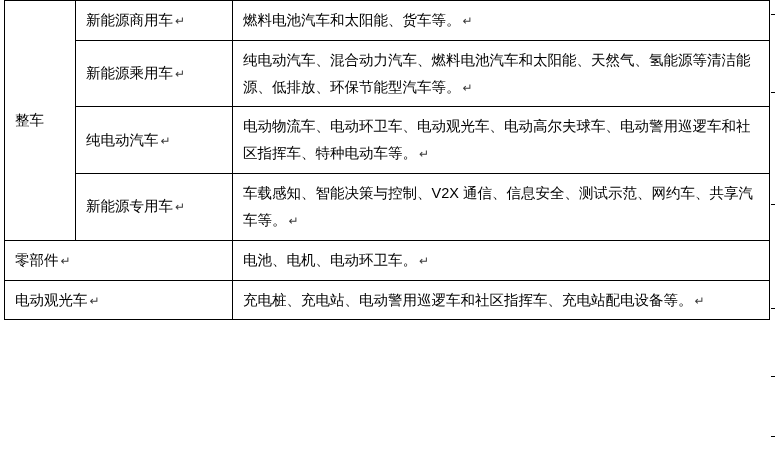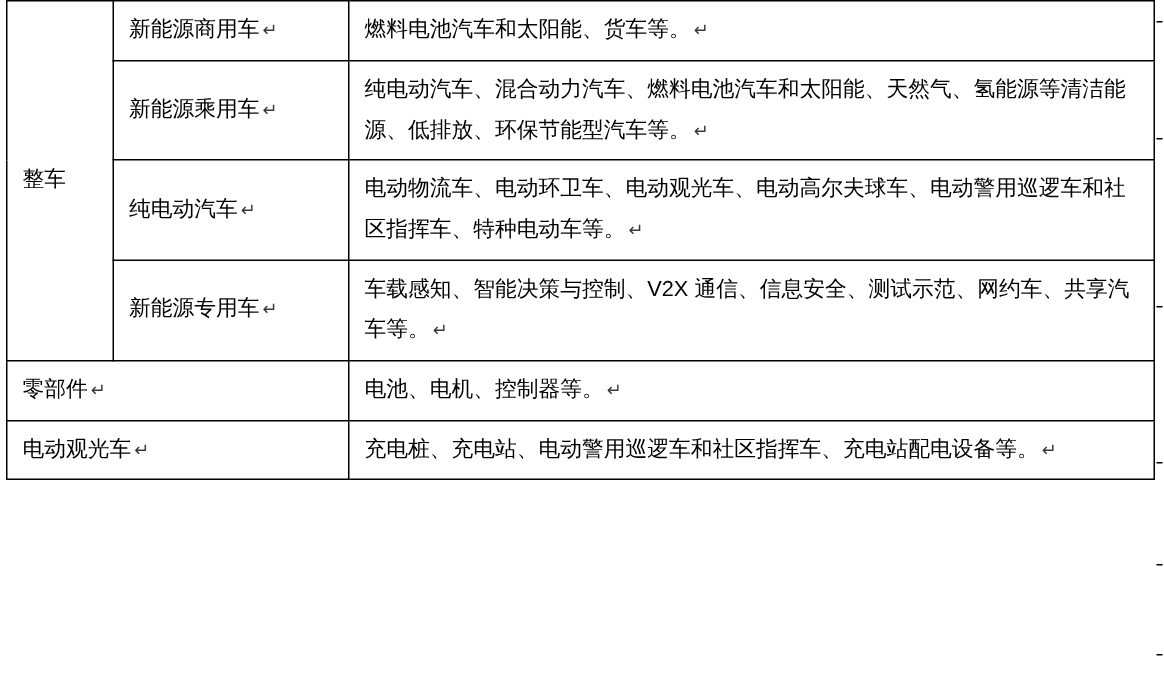--- a/index.html
+++ b/index.html
@@ -115,21 +115,21 @@
         <td class="col-desc">
           <span class="cell-text">车载感知、智能决策与控制、V2X 通信、信息安全、测试示范、网约车、共享汽车等。</span><span class="pilcrow">↵</span>
         </td>
       </tr>
 
       <tr>
         <td class="col-cat" colspan="2">
           <span class="cell-text">零部件</span><span class="pilcrow">↵</span>
         </td>
         <td class="col-desc">
-          <span class="cell-text">电池、电机、控制器等。</span><span class="pilcrow">↵</span>
+          <span class="cell-text">电池、电机、电动环卫车。</span><span class="pilcrow">↵</span>
         </td>
       </tr>
 
       <tr>
         <td class="col-cat" colspan="2">
           <span class="cell-text">电动观光车</span><span class="pilcrow">↵</span>
         </td>
         <td class="col-desc">
           <span class="cell-text">充电桩、充电站、电动警用巡逻车和社区指挥车、充电站配电设备等。</span><span class="pilcrow">↵</span>
         </td>

